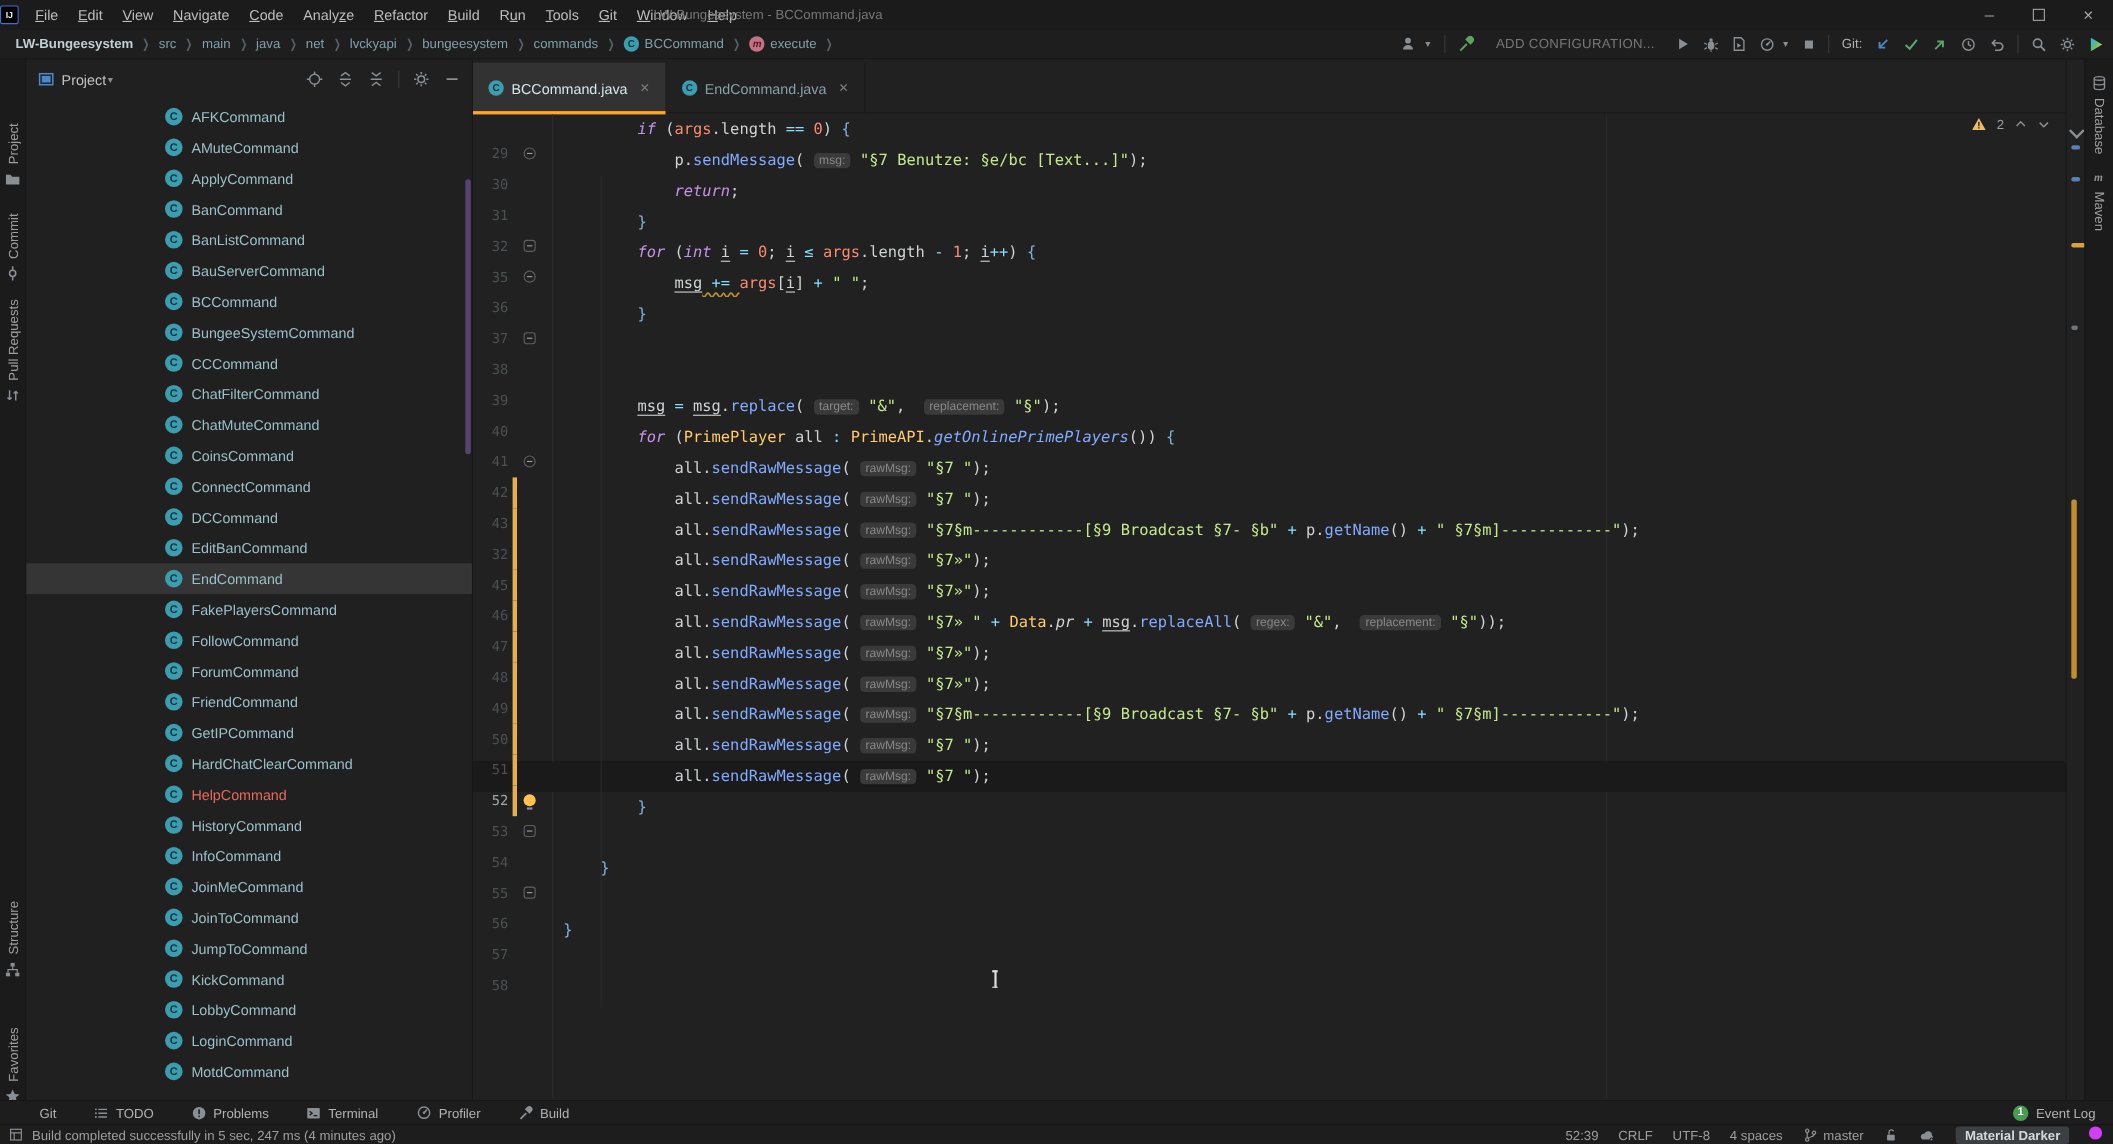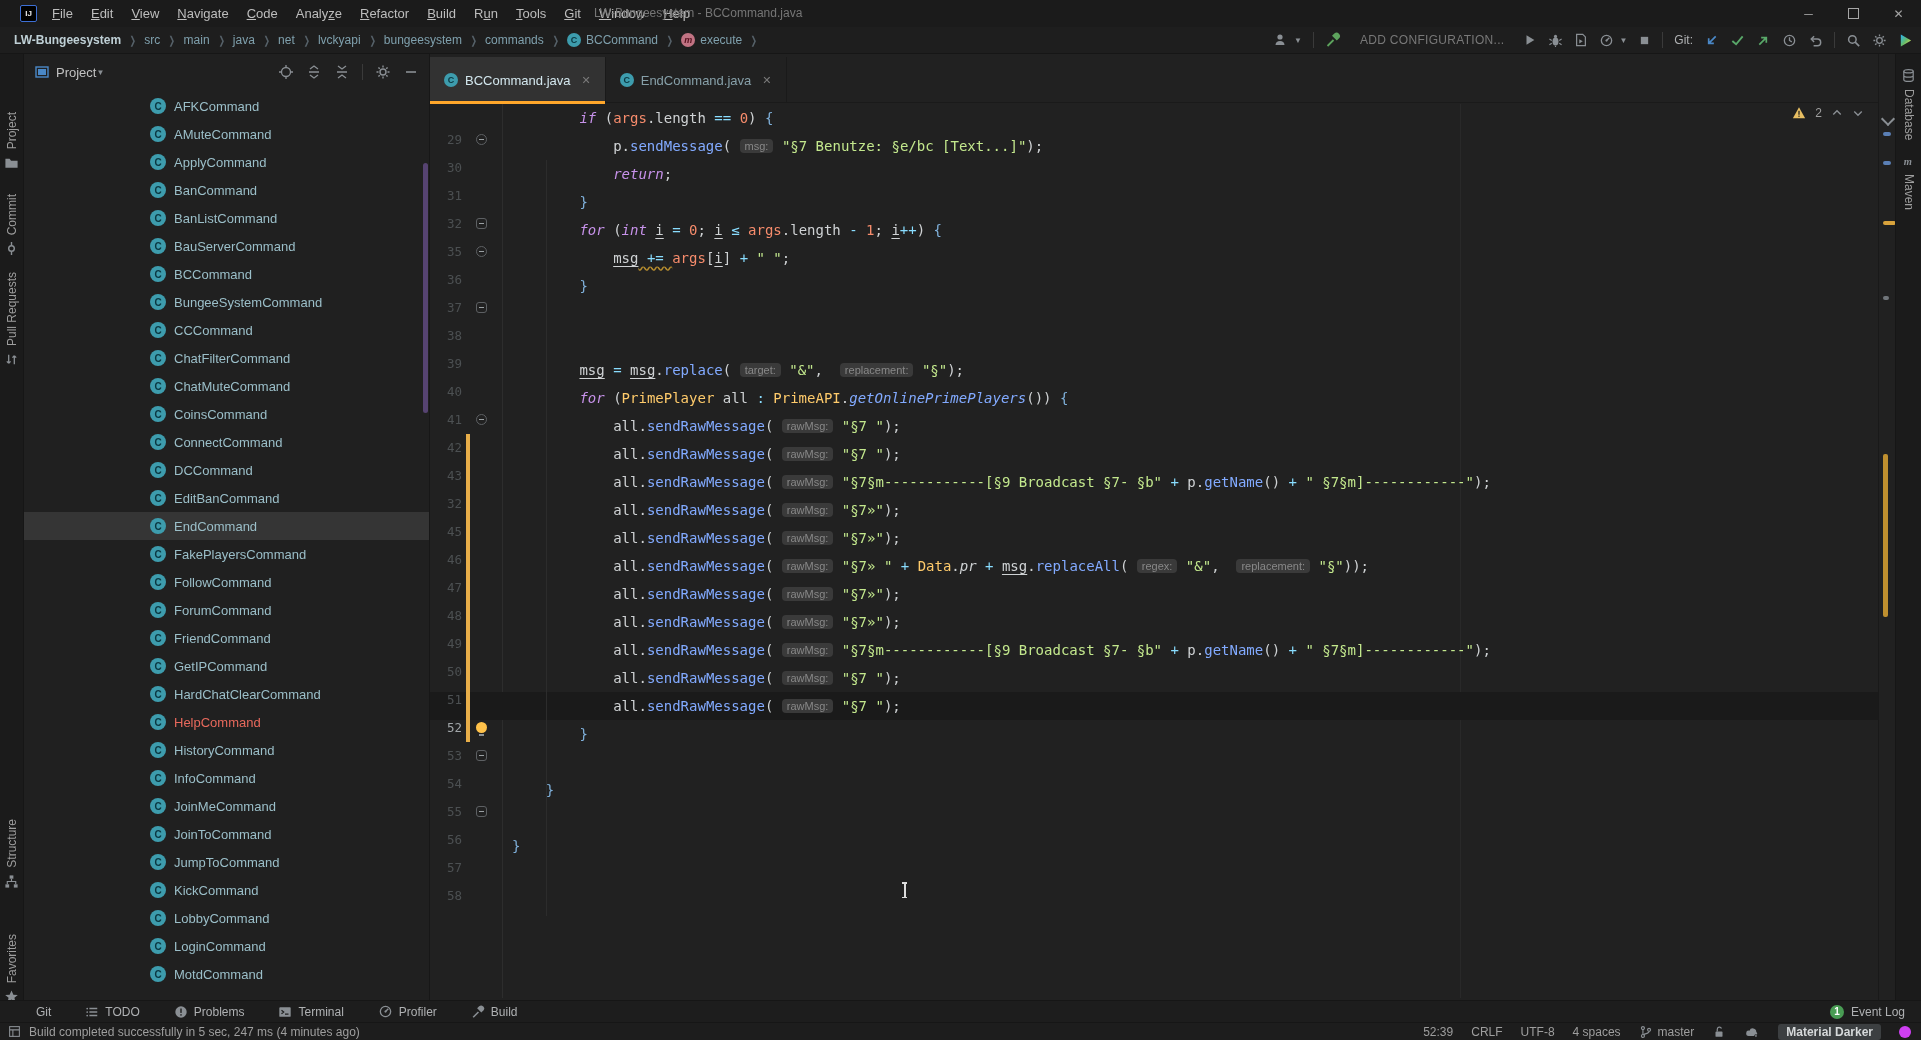--- a/index.html
+++ b/index.html
@@ -2,21 +2,21 @@
 <html><head>
 <meta charset="utf-8">
 <style>
   html,body{margin:0;padding:0;background:#0d0d0d;}
   #app{position:relative;width:1921px;height:1040px;background:#212121;overflow:hidden;
        font-family:"Liberation Sans",sans-serif;-webkit-font-smoothing:antialiased;color:#bdbdbd;}
   .ic{display:inline-flex;align-items:center;justify-content:center;color:#8a8f94;}
   .ic svg{display:block}
   
   .titlebar{position:absolute;left:0;top:0;width:100%;height:27px;background:#1b1b1b;display:flex;align-items:center;}
-  .applogo{width:15px;height:15px;margin:0 6px 0 20px;border:1px solid #3d6fd4;border-radius:2px;
+  .applogo{width:15px;height:15px;margin:0 6px 0 0;border:1px solid #3d6fd4;border-radius:2px;
            font-size:8px;font-weight:bold;color:#e8e8e8;display:flex;align-items:center;justify-content:center;background:#000000;}
   .menu-item{padding:0 9px;font-size:13px;color:#bdbdbd;line-height:27px;cursor:default;}
   .win-title{position:absolute;left:594px;top:0;line-height:27px;color:#767676;font-size:12px;}
   .win-controls{position:absolute;right:0;top:0;display:flex;height:27px;}
   .win-btn{width:45px;height:27px;display:flex;align-items:center;justify-content:center;color:#a6a6a6;font-size:12px;}
   .maxbox{width:9px;height:9px;border:1px solid #a6a6a6;}
   
   .toolbar{position:absolute;left:0;top:27px;width:100%;height:27px;background:#1e1e1e;border-bottom:1px solid #161616;box-sizing:border-box;}
   .crumbs{position:absolute;left:14px;top:0;height:26px;display:flex;align-items:center;font-size:12px;color:#7fa0ad;}
   .crumb{display:flex;align-items:flex-end;gap:5px;white-space:nowrap;}
@@ -94,21 +94,21 @@
   
   .btoolbar{position:absolute;left:0;bottom:18px;width:100%;height:22px;background:#1d1d1d;border-top:1px solid #161616;
             box-sizing:border-box;display:flex;align-items:center;padding-left:30px;gap:34px;font-size:12px;color:#afb1b3;}
   .btool{display:flex;align-items:center;gap:6px;}
   .eventlog{position:absolute;right:16px;display:flex;align-items:center;gap:7px;}
   .grnbadge{width:14px;height:14px;border-radius:50%;background:#499c54;color:#fff;font-size:10px;font-weight:bold;
             display:flex;align-items:center;justify-content:center;}
   .statusbar{position:absolute;left:0;bottom:0;width:100%;height:18px;background:#1d1d1d;border-top:1px solid #161616;
              box-sizing:border-box;display:flex;align-items:center;font-size:12px;color:#9e9e9e;}
   .sb-left{display:flex;align-items:center;gap:8px;padding-left:8px;}
-  .sb-right{margin-left:auto;display:flex;align-items:center;gap:18px;padding-right:10px;}
+  .sb-right{margin-left:auto;display:flex;gap:18px;padding-right:10px;}
   .sb-item{display:flex;align-items:center;gap:5px;white-space:nowrap;}
   .themechip{background:#3c3f41;border-radius:3px;padding:1px 8px;font-weight:bold;color:#d6d9da;}
   .magdot{width:12px;height:12px;border-radius:50%;background:#cf3ff3;}
 </style>
 </head>
 <body>
 
 <div id="app">
 
   <div class="titlebar">

